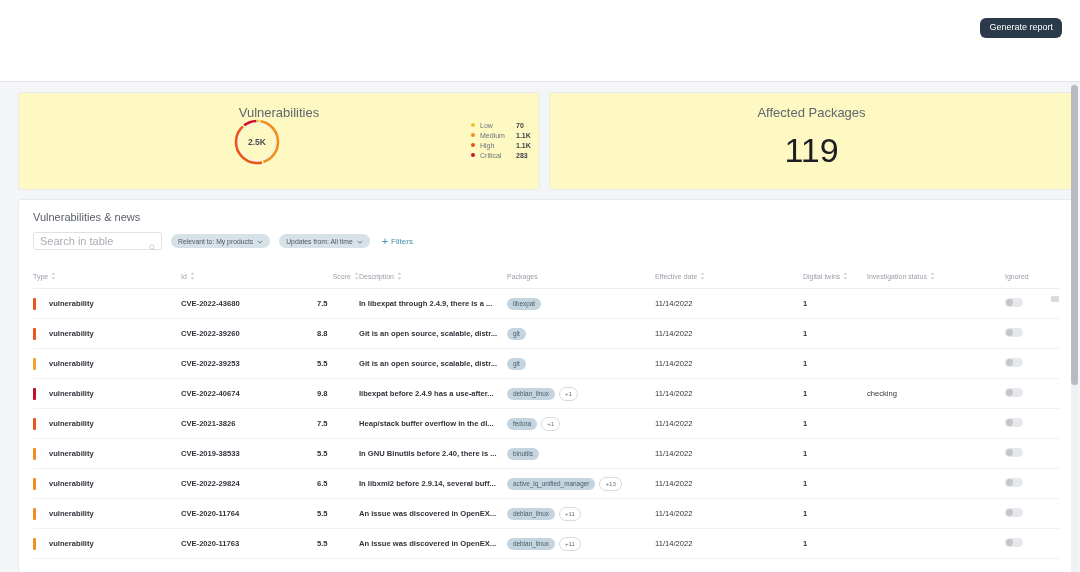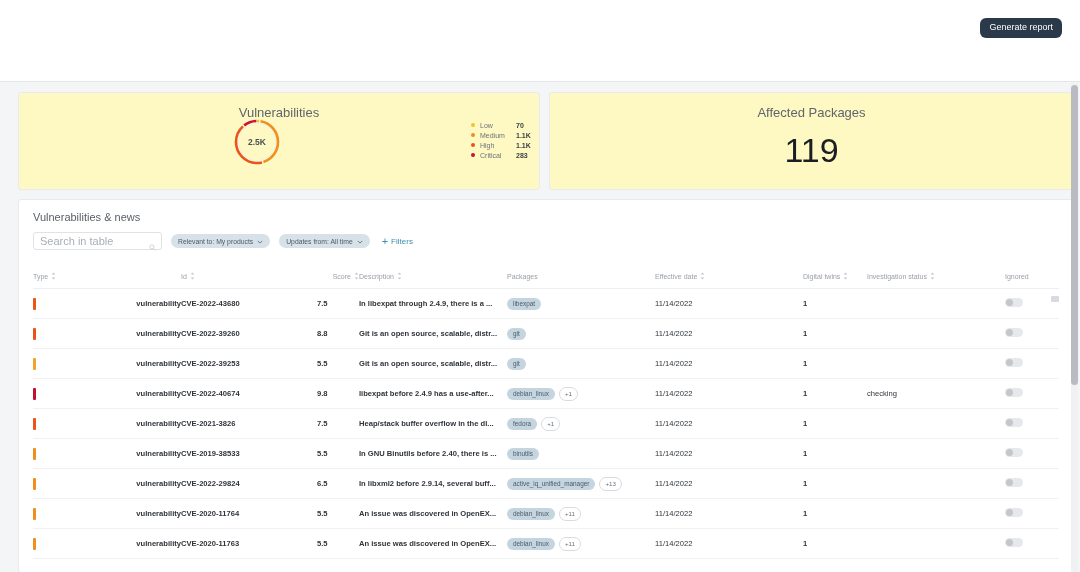--- a/index.html
+++ b/index.html
@@ -213,21 +213,21 @@
     border-bottom: 1px solid #f0f1f3;
     background: #ffffff;
   }
   tr.data-row td:first-child { position: relative; }
   .sev-bar {
     position: absolute;
     left: 0; top: 9px;
     width: 3px; height: 12px;
     border-radius: 1px;
   }
-  .type-cell { padding-left: 16px !important; font-weight: bold; color: #2b3036; text-align: right; }
+  .type-cell { padding-left: 16px !important; font-weight: bold; color: #2b3036; }
   .id-cell { font-weight: bold; color: #2b3036; }
   .score-cell { font-weight: bold; color: #2b3036; padding-right: 10px !important; }
   .desc-cell {
     color: #3a4046;
     font-weight: bold;
     white-space: nowrap;
     overflow: hidden;
     text-overflow: ellipsis;
     padding-right: 10px !important;
   }

